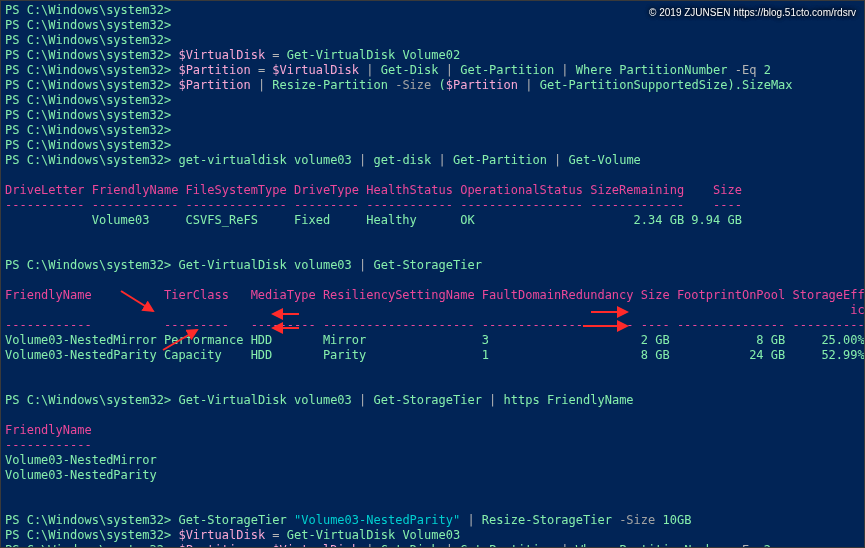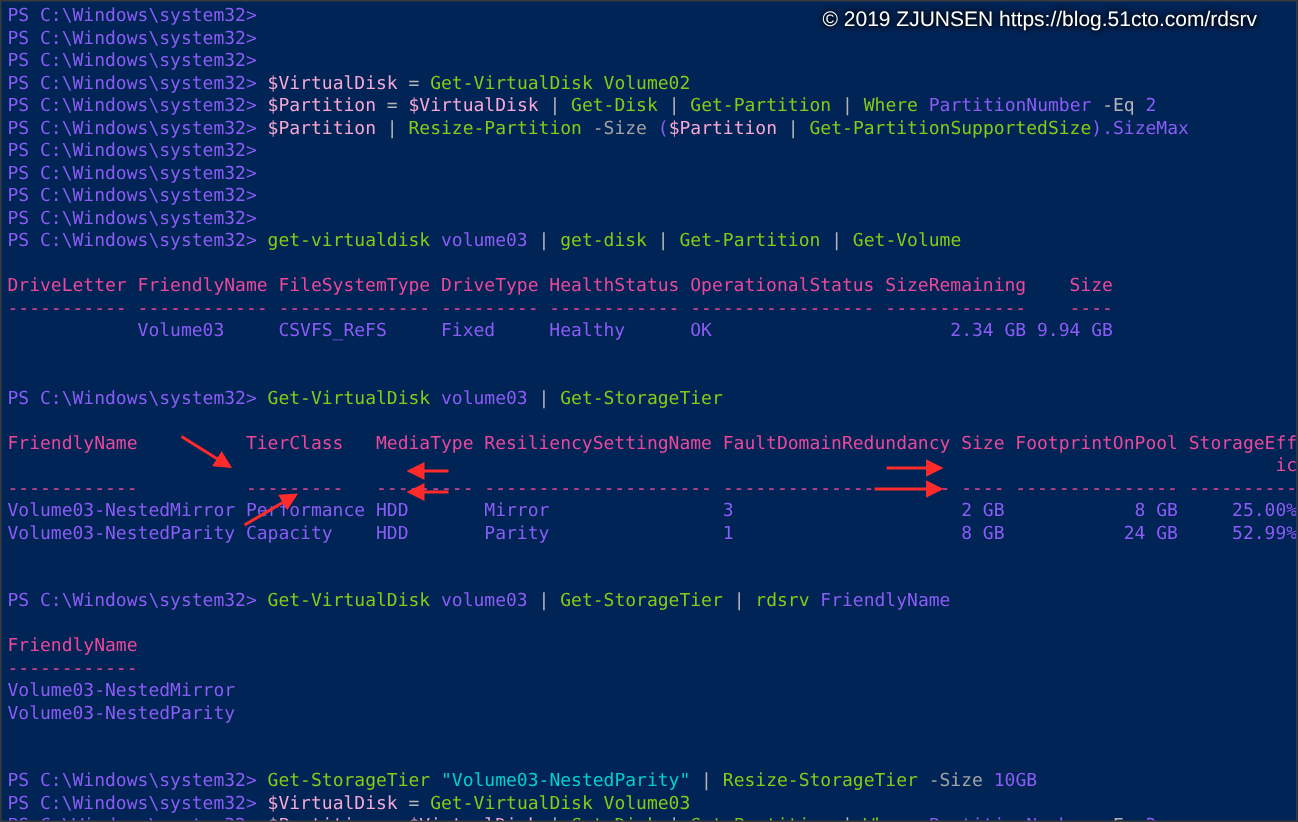--- a/index.html
+++ b/index.html
@@ -10,29 +10,29 @@
     font-size:12px;
     line-height:15px;
     color:#eeedf0;
     overflow:hidden;
     position:relative;
     border:1px solid #3a3a3a;
     box-sizing:border-box;
   }
   .term{white-space:pre;padding:2px 4px 0 4px}
   .watermark{
-    position:absolute;top:4px;right:26px;
+    position:absolute;top:4px;right:8px;
     color:#fff;font-family:"Microsoft YaHei",Arial,sans-serif;
-    font-size:14px;
+    font-size:10px;
     text-shadow:0 0 4px #000,0 0 4px #000;
     pointer-events:none;
   }
-  .c-w{color:#8b5cf6}
+  .c-w{color:#86efac}
   .c-g{color:#b5b5b5}
-  .c-y{color:#84cc16}
+  .c-y{color:#86efac}
   .c-cy{color:#ec4899}
   .c-gr{color:#f9a8d4}
   .c-gy{color:#a3a3a3}
   .c-dq{color:#00d0d0}  
   
   .arrow{
     position:absolute;pointer-events:none;z-index:5;
   }
   .arrow svg{display:block}
 </style>
@@ -60,21 +60,21 @@
 
 <span><span class="c-w">PS C:\Windows\system32&gt;</span> <span class="c-y">Get-VirtualDisk</span><span class="c-w"> volume03 </span><span class="c-g">| </span><span class="c-y">Get-StorageTier</span></span>
 
 <span class="c-cy">FriendlyName          TierClass   MediaType ResiliencySettingName FaultDomainRedundancy Size FootprintOnPool StorageEff
                                                                                                                      iciency</span>
 <span class="c-cy">------------          ---------   --------- --------------------- --------------------- ---- --------------- ----------</span>
 <span class="c-w">Volume03-NestedMirror Performance HDD       Mirror                3                     2 GB            8 GB     25.00%</span>
 <span class="c-w">Volume03-NestedParity Capacity    HDD       Parity                1                     8 GB           24 GB     52.99%</span>
 
 
-<span><span class="c-w">PS C:\Windows\system32&gt;</span> <span class="c-y">Get-VirtualDisk</span><span class="c-w"> volume03 </span><span class="c-g">| </span><span class="c-y">Get-StorageTier</span><span class="c-g"> | </span><span class="c-y">rdsrv</span><span class="c-w"> FriendlyName</span></span>
+<span><span class="c-w">PS C:\Windows\system32&gt;</span> <span class="c-y">Get-VirtualDisk</span><span class="c-w"> volume03 </span><span class="c-g">| </span><span class="c-y">Get-StorageTier</span><span class="c-g"> | </span><span class="c-y">https</span><span class="c-w"> FriendlyName</span></span>
 
 <span class="c-cy">FriendlyName</span>
 <span class="c-cy">------------</span>
 <span class="c-w">Volume03-NestedMirror</span>
 <span class="c-w">Volume03-NestedParity</span>
 
 
 <span><span class="c-w">PS C:\Windows\system32&gt;</span> <span class="c-y">Get-StorageTier</span><span class="c-dq"> "Volume03-NestedParity"</span><span class="c-g"> | </span><span class="c-y">Resize-StorageTier</span><span class="c-gy"> -Size</span><span class="c-w"> 10GB</span></span>
 <span><span class="c-w">PS C:\Windows\system32&gt;</span> <span class="c-gr">$VirtualDisk</span><span class="c-g"> = </span><span class="c-y">Get-VirtualDisk Volume03</span></span>
 <span><span class="c-w">PS C:\Windows\system32&gt;</span> <span class="c-gr">$Partition</span><span class="c-g"> = </span><span class="c-gr">$VirtualDisk</span><span class="c-g"> | </span><span class="c-y">Get-Disk</span><span class="c-g"> | </span><span class="c-y">Get-Partition</span><span class="c-g"> | </span><span class="c-y">Where</span><span class="c-w"> PartitionNumber </span><span class="c-g">-Eq</span><span class="c-w"> 2</span></span>

